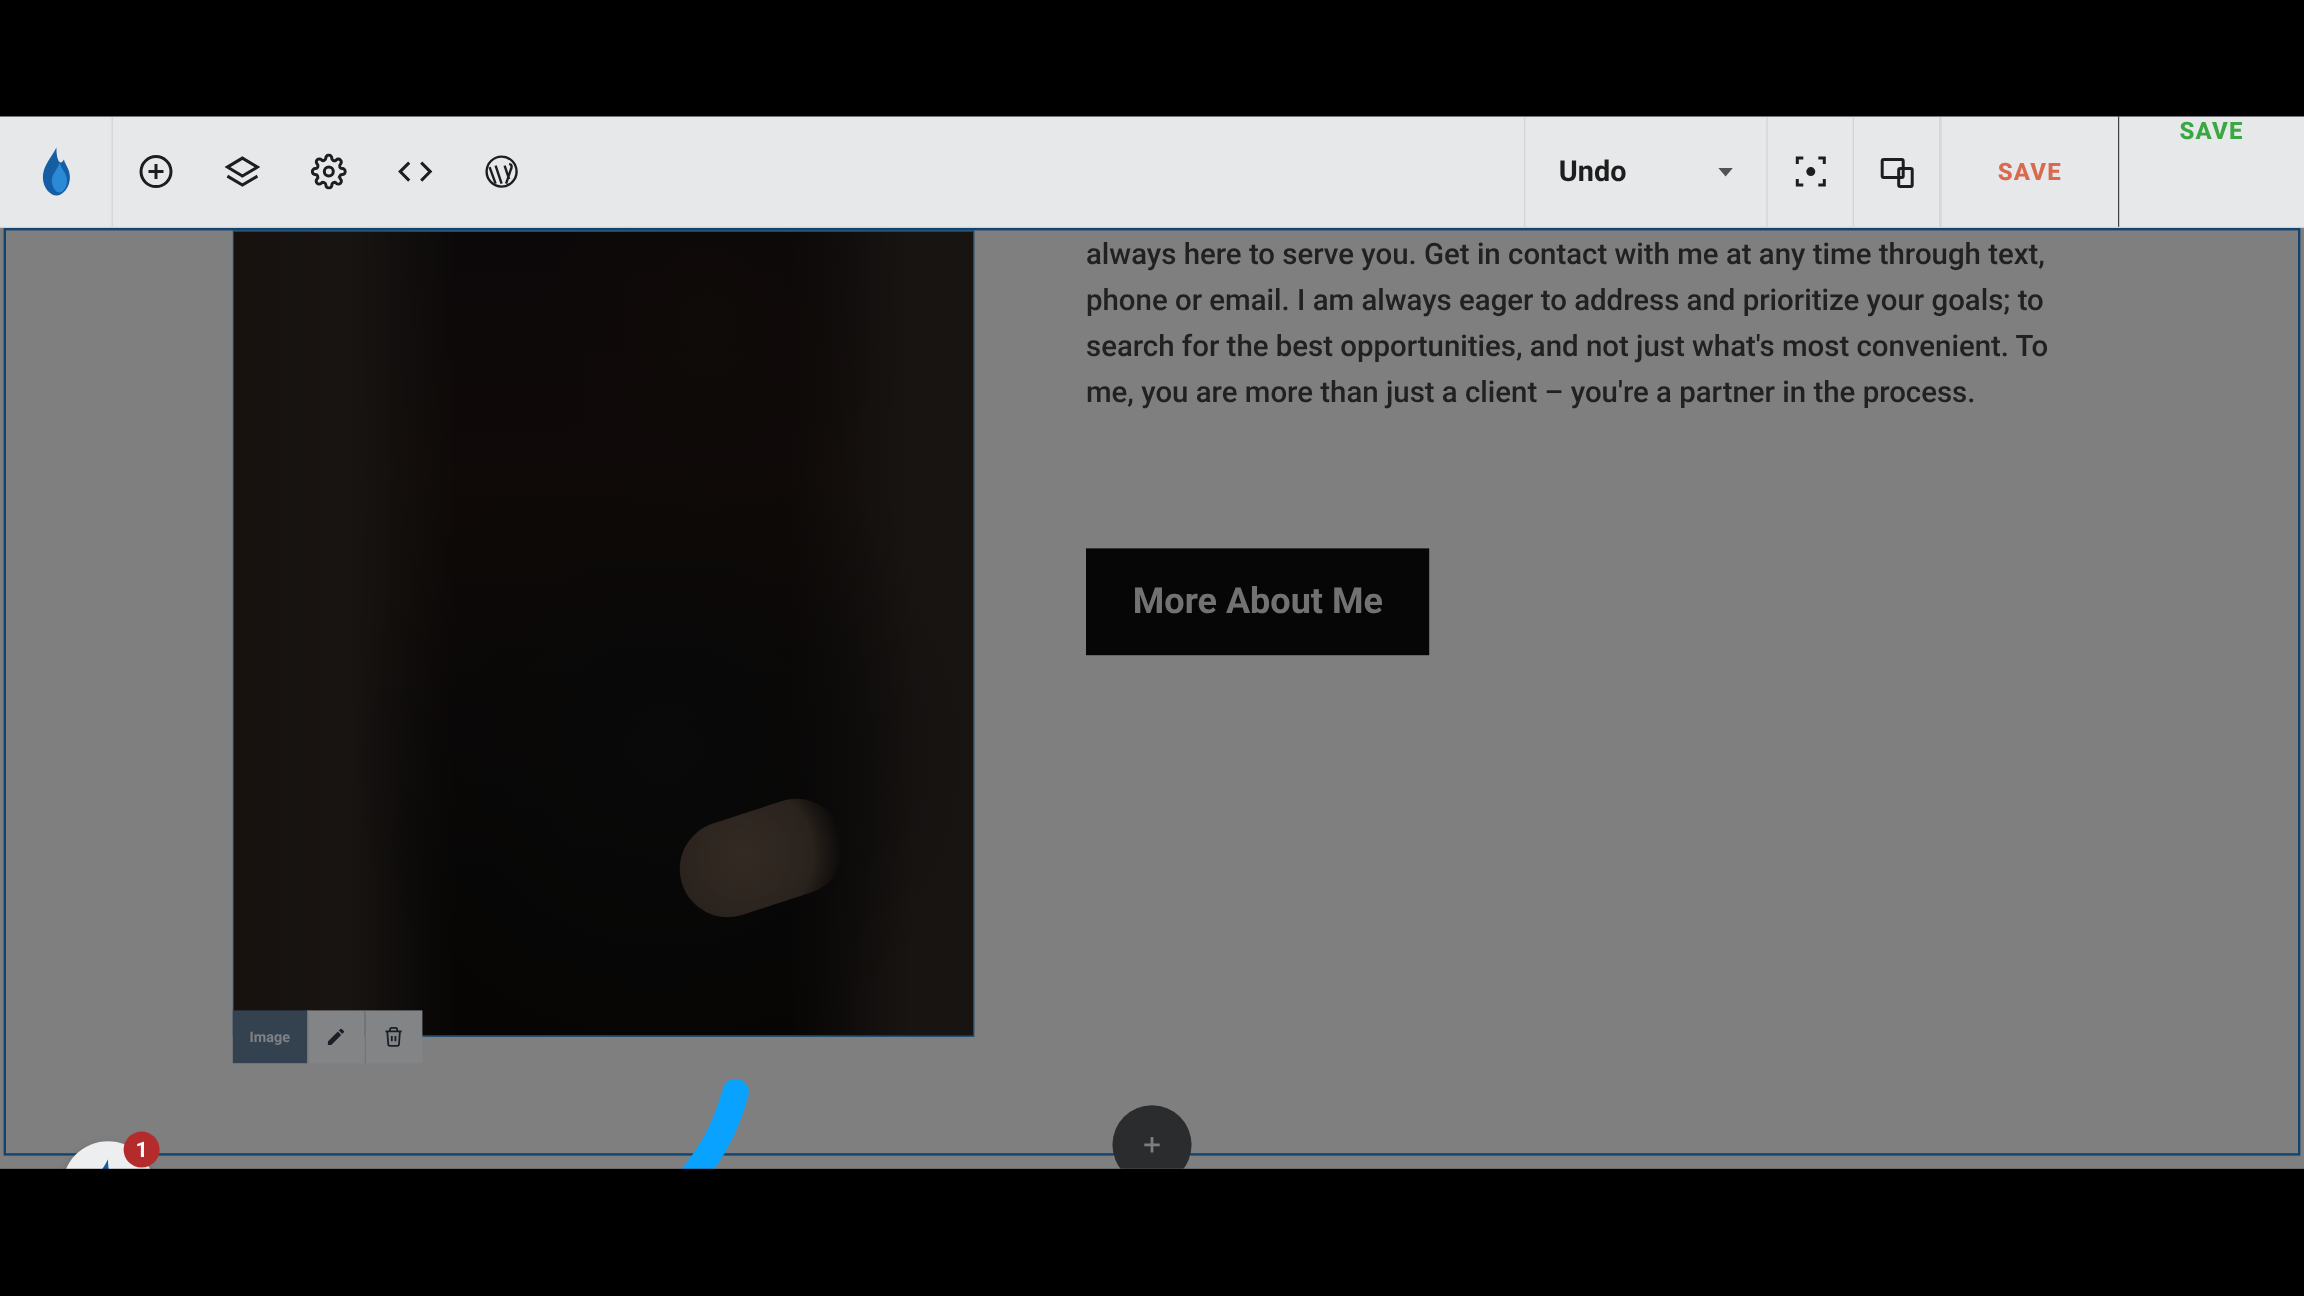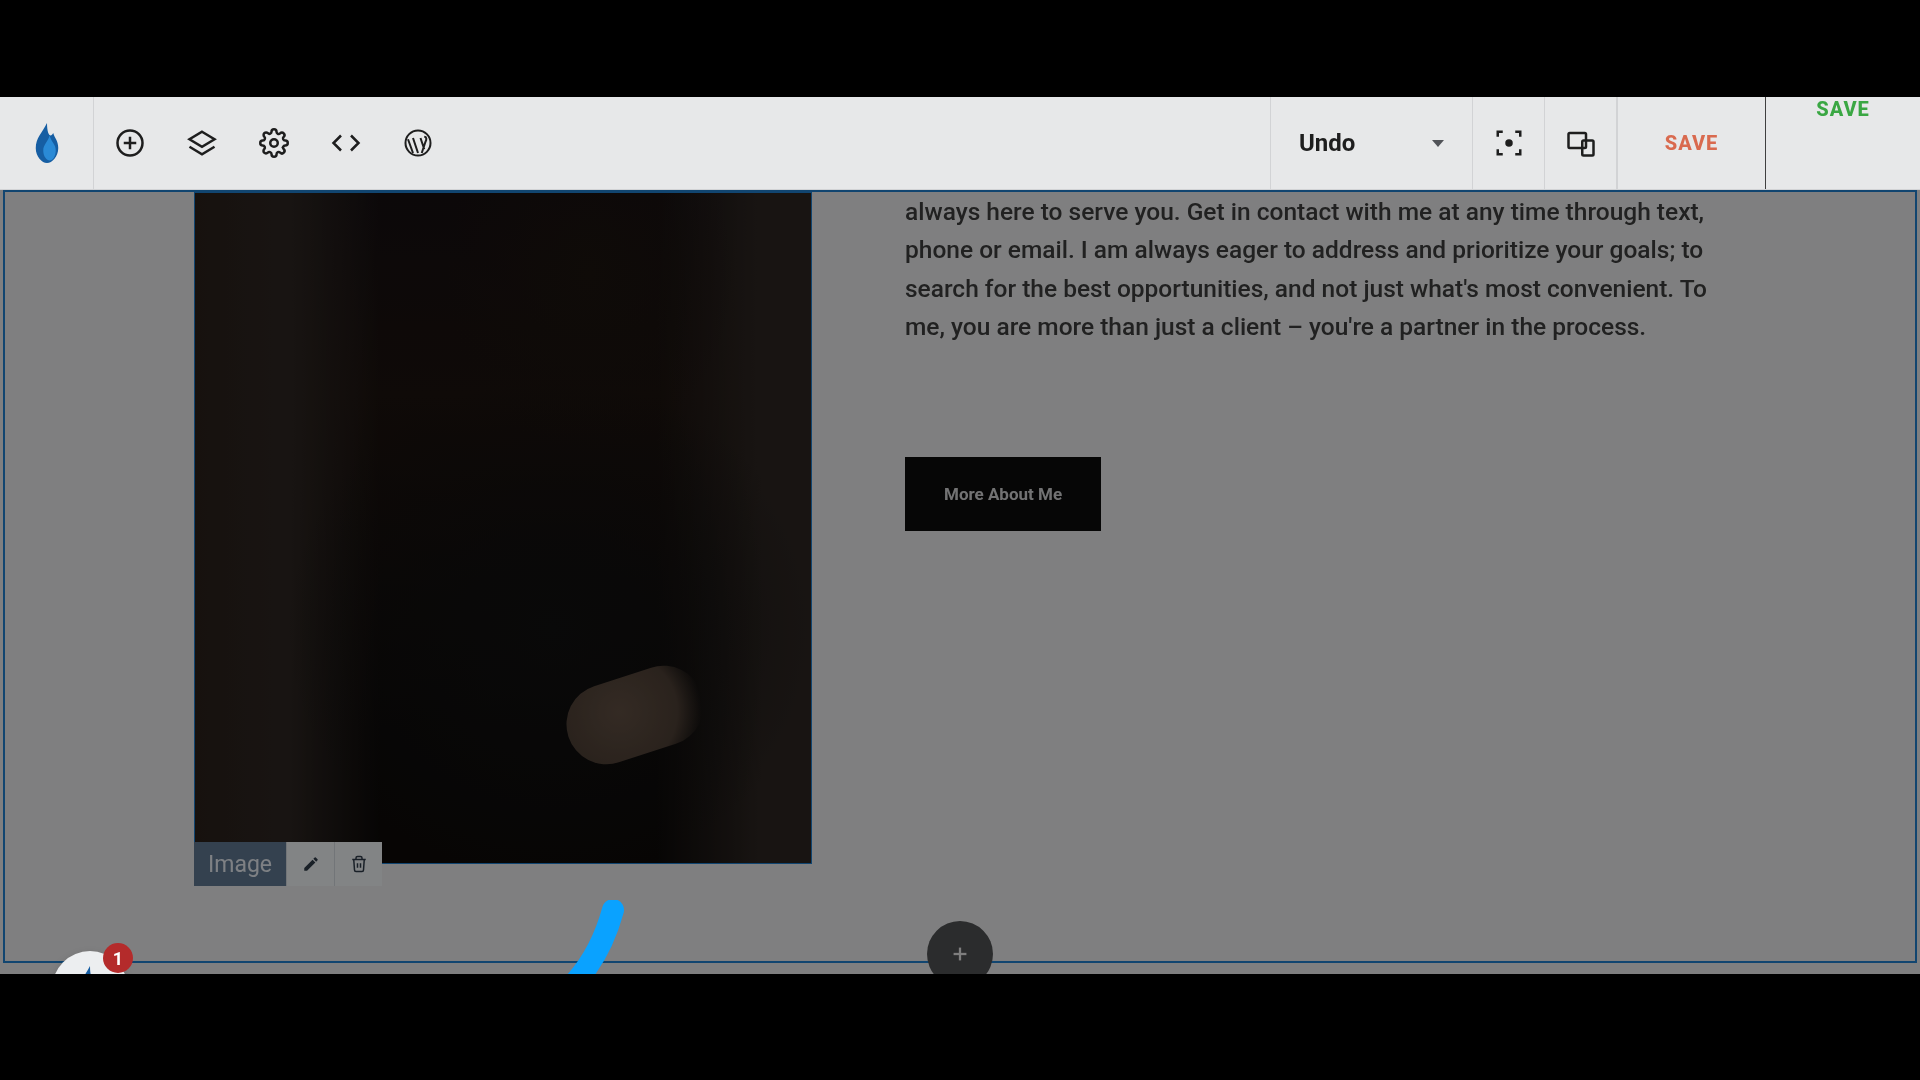--- a/index.html
+++ b/index.html
@@ -183,25 +183,25 @@
     position: absolute;
     left: 189px;
     top: 650px;
     height: 44px;
     display: flex;
     align-items: stretch;
   }
   .el-label {
     background: #5f7790;
     color: #e5eaf0;
-    font-size: 23px;
+    font-size: 12px;
     padding: 14px 14px;
     display: flex;
     align-items: center;
-    font-weight: 400;
+    font-weight: 700;
   }
   .el-btn {
     background: #edf0f3;
     width: 48px;
     display: flex;
     align-items: center;
     justify-content: center;
     border-left: 1px solid #cfd5db;
     color: #2f3b48;
   }
@@ -226,21 +226,21 @@
     line-height: 1.57;
     font-weight: 500;
   }
   .cta-btn {
     position: absolute;
     left: 900px;
     top: 265px;
     background: #0c0c0c;
     color: #cfd0d1;
     font-weight: 700;
-    font-size: 17px;
+    font-size: 30px;
     padding: 27px 39px;
   }
 
   .fab {
     position: absolute;
     left: 50%;
     transform: translateX(-50%);
     bottom: -26px;
     width: 66px;
     height: 66px;

